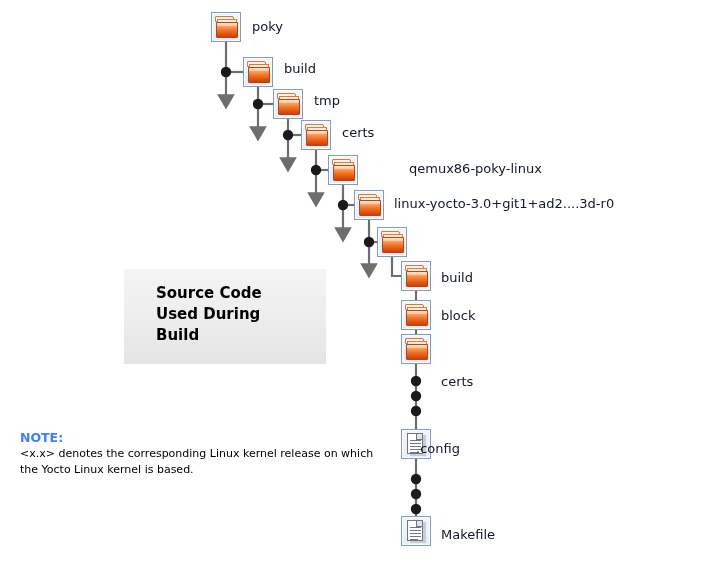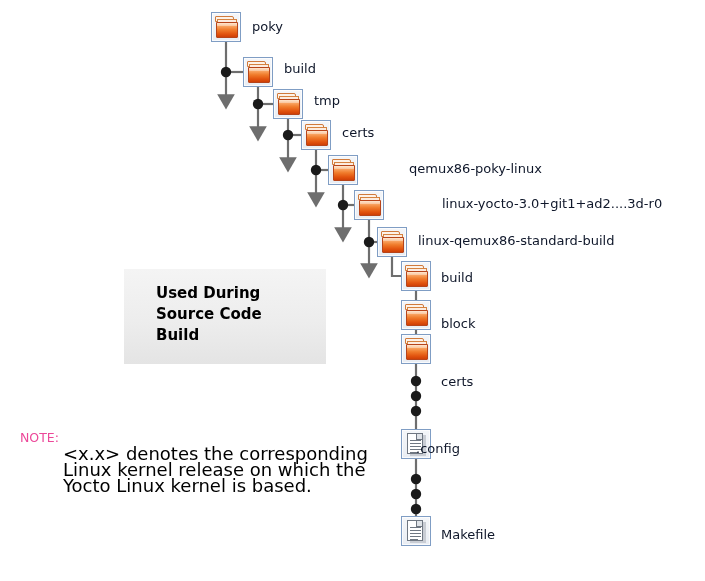--- a/index.html
+++ b/index.html
@@ -189,29 +189,28 @@
   
   #note {
     position: absolute;
     left: 20px;
     top: 430px;
     width: 370px;
     z-index: 4;
   }
   #note .note-title {
     font-size: 12.5px;
-    font-weight: normal;
-    color: #ec4899;
+    font-weight: bold;
+    color: #3b82f6;
     line-height: 16px;
   }
   #note .note-body {
-    font-size: 18px;
+    font-size: 11px;
     color: #000000;
     line-height: 16px;
-    margin-left: 43px;
   }
 </style>
 </head>
 <body>
 
 <div id="canvas">
 
   <svg id="wires" viewBox="0 0 705 581" width="705" height="581" xmlns="http://www.w3.org/2000/svg">
     <defs>
       <marker id="arrowhead" markerWidth="9" markerHeight="9" refX="2.2" refY="4" orient="auto" markerUnits="strokeWidth">
@@ -263,22 +262,22 @@
       <circle cx="416" cy="396" r="5.2"></circle>
       <circle cx="416" cy="411" r="5.2"></circle>
       <circle cx="416" cy="479" r="5.2"></circle>
       <circle cx="416" cy="494" r="5.2"></circle>
       <circle cx="416" cy="509" r="5.2"></circle>
     </g>
   </svg>
 
   <div id="legend-box"></div>
   <div id="legend-text">
+    <div>Source Code</div>
     <div>Used During</div>
-    <div>Source Code</div>
     <div>Build</div>
   </div>
 
   <div class="node" style="left:211px; top:12px;">
     <div class="icon-frame">
       <div class="folder">
           <div class="back"></div>
           <div class="back2"></div>
           <div class="front"></div>
         </div>
@@ -332,32 +331,31 @@
 
   <div class="node" style="left:354px; top:190px;">
     <div class="icon-frame">
       <div class="folder">
           <div class="back"></div>
           <div class="back2"></div>
           <div class="front"></div>
         </div>
     </div>
   </div>
-  <div class="label" style="left:394px; top:195px;margin-left:48px;">linux-yocto-3.0+git1+ad2....3d-r0</div>
+  <div class="label" style="left:394px; top:195px;">linux-yocto-3.0+git1+ad2....3d-r0</div>
 
   <div class="node" style="left:377px; top:227px;">
     <div class="icon-frame">
       <div class="folder">
           <div class="back"></div>
           <div class="back2"></div>
           <div class="front"></div>
         </div>
     </div>
   </div>
-  <div class="label" style="left:418px; top:232px;">linux-qemux86-standard-build</div>
 
   <div class="node" style="left:401px; top:261px;">
     <div class="icon-frame">
       <div class="folder">
           <div class="back"></div>
           <div class="back2"></div>
           <div class="front"></div>
         </div>
     </div>
   </div>
@@ -365,21 +363,21 @@
 
   <div class="node" style="left:401px; top:300px;">
     <div class="icon-frame">
       <div class="folder">
           <div class="back"></div>
           <div class="back2"></div>
           <div class="front"></div>
         </div>
     </div>
   </div>
-  <div class="label" style="left:441px; top:307px;margin-top:8px;">block</div>
+  <div class="label" style="left:441px; top:307px;">block</div>
 
   <div class="node" style="left:401px; top:334px;">
     <div class="icon-frame">
       <div class="folder">
           <div class="back"></div>
           <div class="back2"></div>
           <div class="front"></div>
         </div>
     </div>
   </div>

